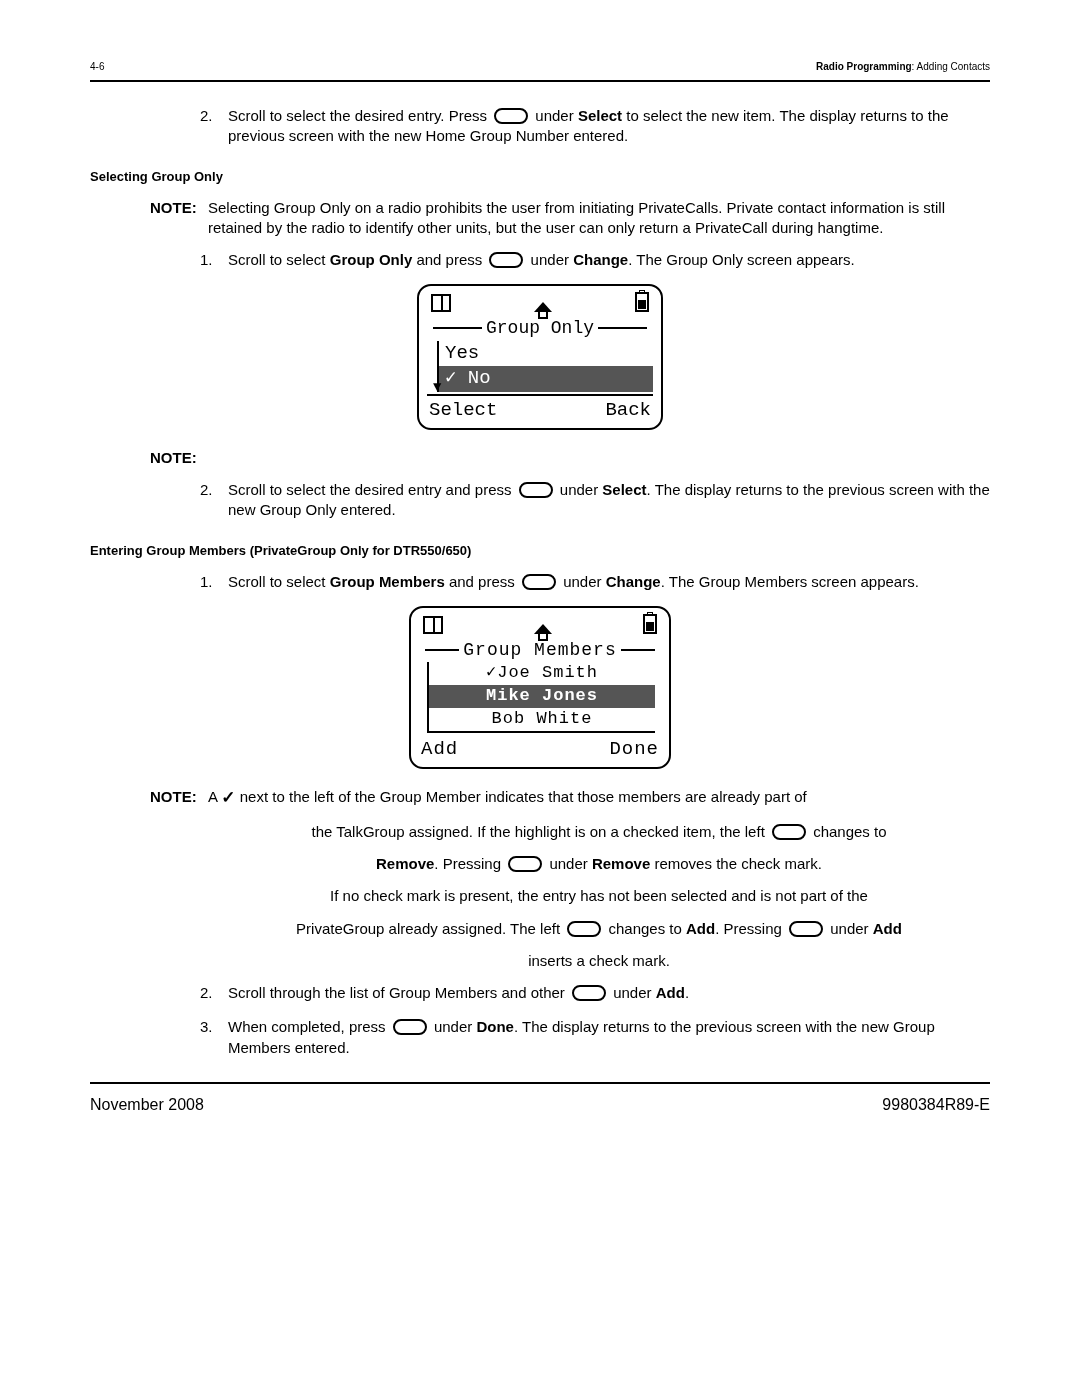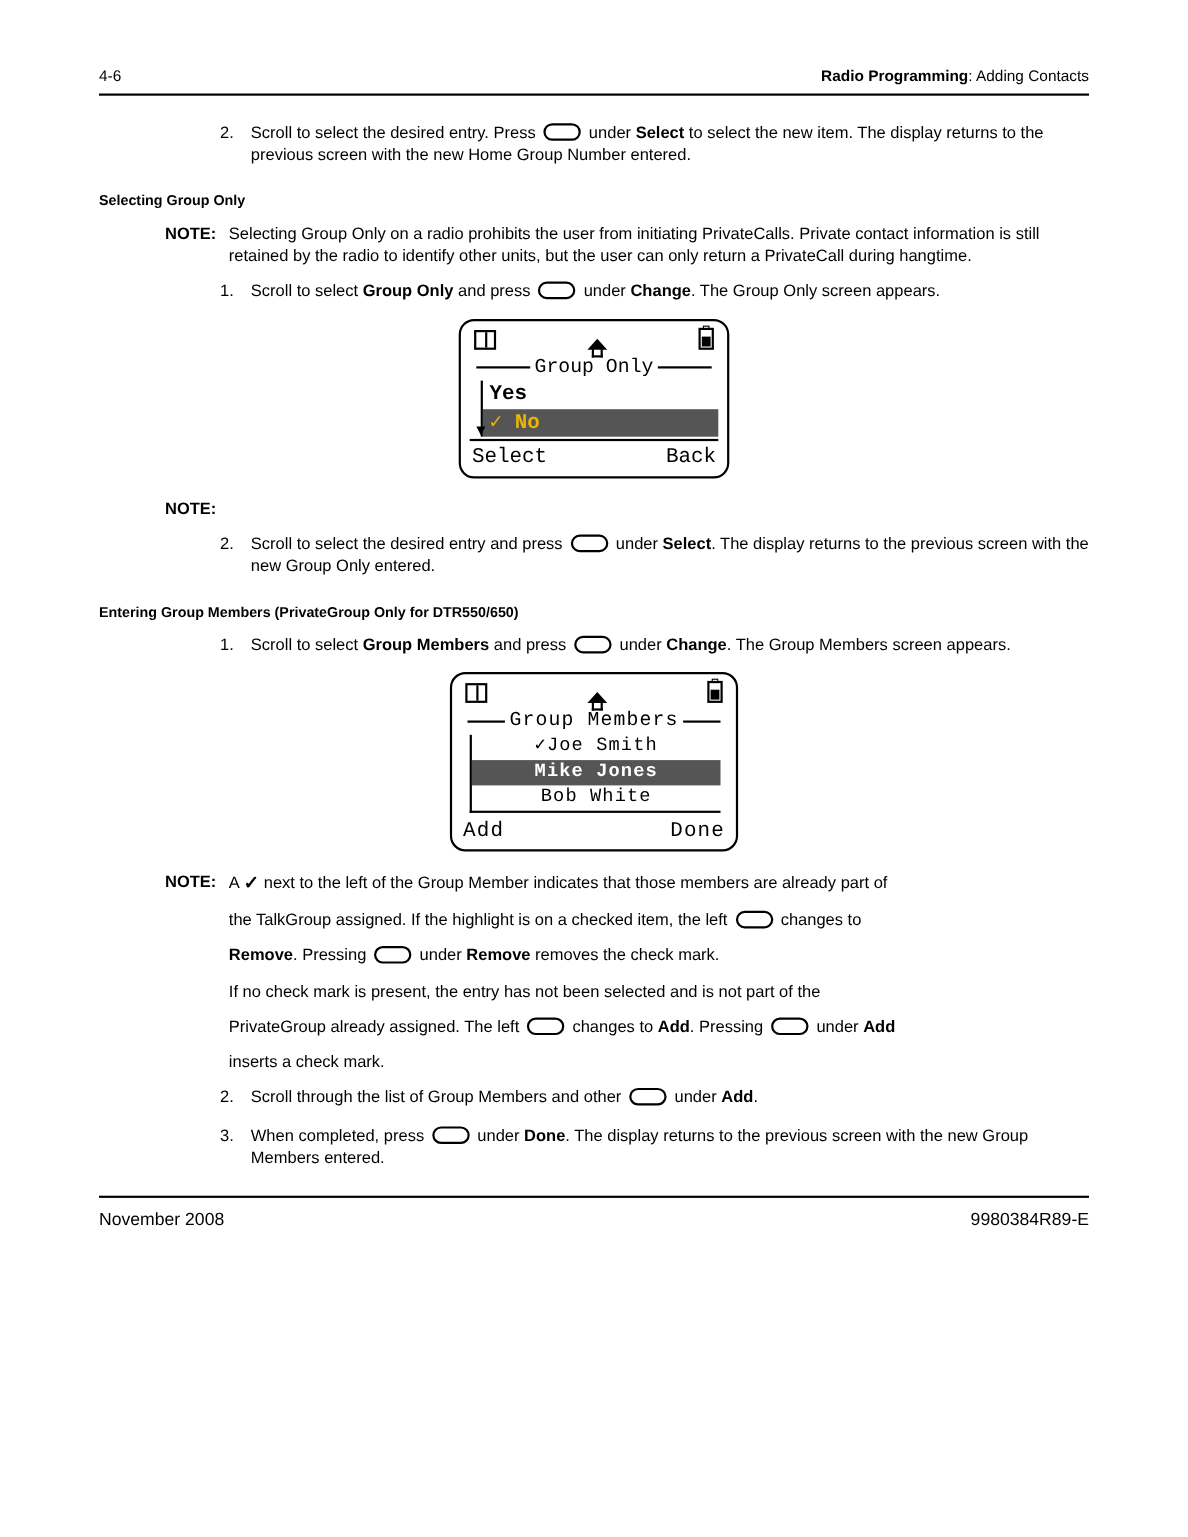--- a/index.html
+++ b/index.html
@@ -7,21 +7,21 @@
     font-size: 15px;
     color: #000;
     background: #fff;
     margin: 0;
     padding: 60px 90px 40px 90px;
     line-height: 1.35;
   }
   .header-row {
     display: flex;
     justify-content: space-between;
-    font-size: 14px;
+    font-size: 10px;
     margin-bottom: 6px;
   }
   .header-right b { font-weight: bold; }
   hr.rule {
     border: none;
     border-top: 2px solid #000;
     margin: 0 0 24px 0;
   }
   hr.footer-rule {
     border: none;
@@ -58,20 +58,21 @@
     width: 58px;
     vertical-align: top;
   }
   .note-text {
     display: table-cell;
     vertical-align: top;
   }
   .note-cont {
     margin-left: 118px;
     margin-bottom: 12px;
+    text-align: center;
   }
   b { font-weight: bold; }
 
   
   .softkey {
     display: inline-block;
     width: 30px;
     height: 12px;
     border: 2.5px solid #000;
     border-radius: 8px;
@@ -118,29 +119,28 @@
   }
   .rs-title-line .line {
     flex: 1;
     border-top: 2px solid #000;
     margin: 0 4px;
   }
   .rs-box {
     border-left: 2px solid #000;
     margin-left: 10px;
     padding-left: 0;
-    font-weight: bold;
   }
   .rs-item {
     padding: 0 6px;
     font-size: 19px;
   }
   .rs-item.selected {
     background: #555;
-    color: #eab308;
+    color: #ffffff;
   }
   .rs-arrow {
     position: absolute;
     left: 6px;
     bottom: -2px;
     font-size: 14px;
     line-height: 1;
   }
   .rs-divider {
     border-top: 2px solid #000;

